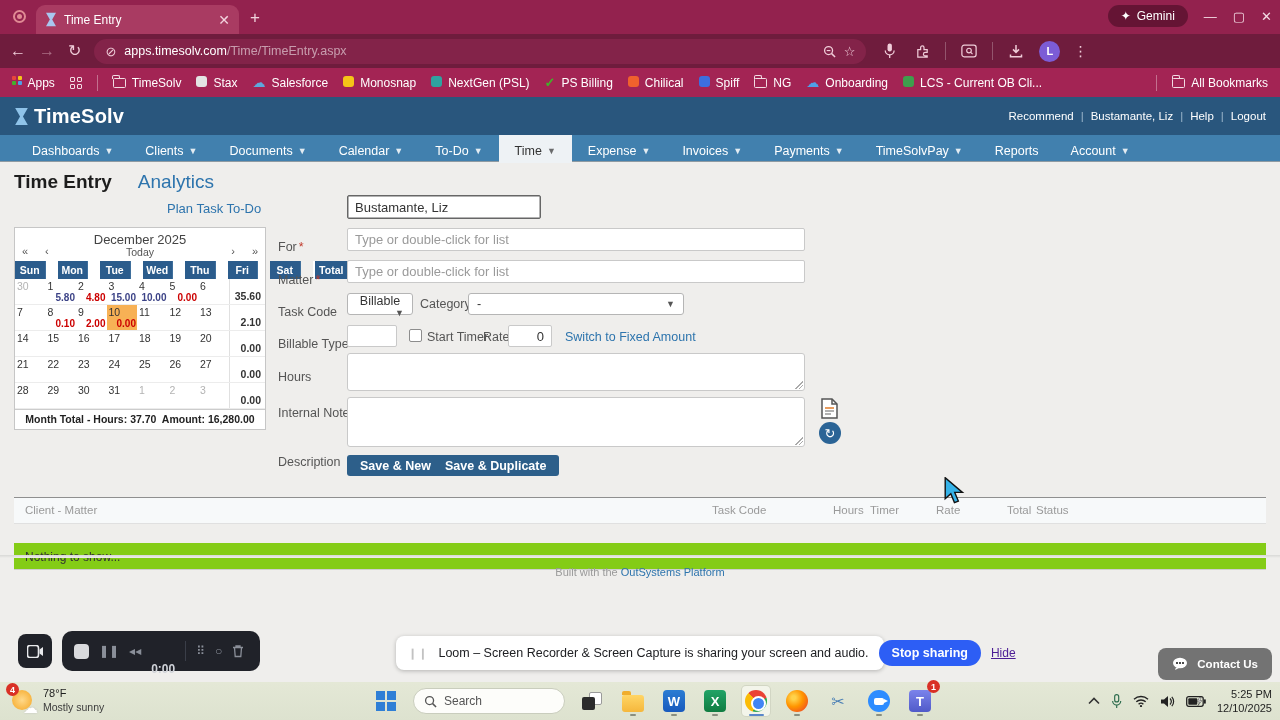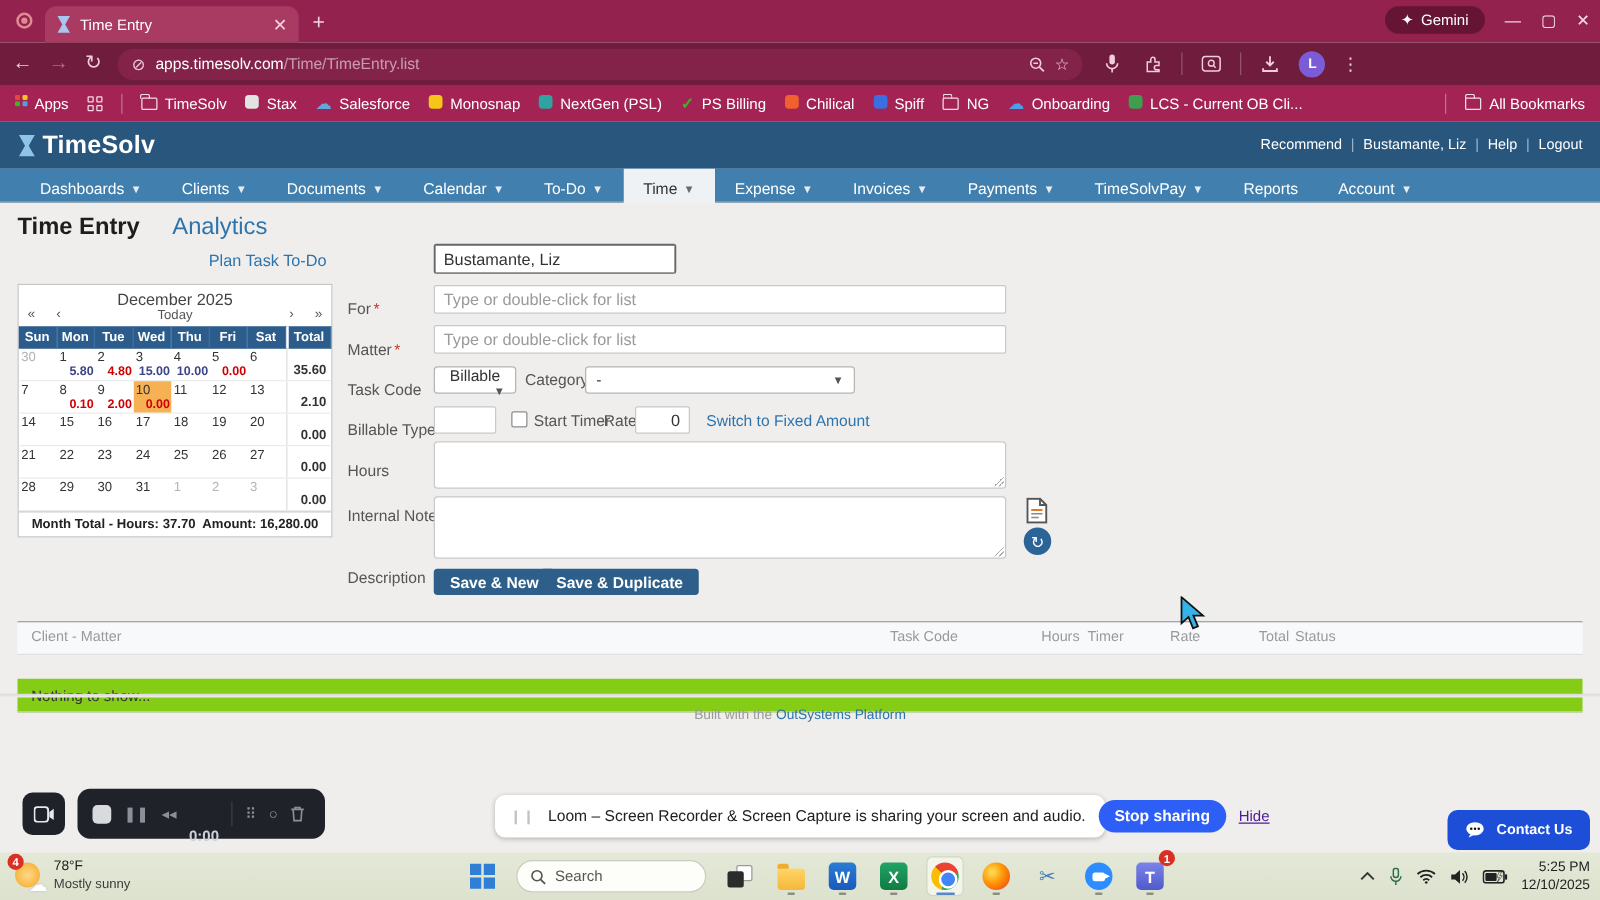--- a/index.html
+++ b/index.html
@@ -67,21 +67,21 @@
 
   
   .cal { position:absolute; top:64px; left:14px; width:252px; background:#fff; border:1px solid #c6c6c6; font-size:11px; color:#333; }
   .cal-title { text-align:center; padding-top:4px; font-size:13px; color:#444; height:18px; }
   .cal-nav { position:relative; height:15px; font-size:11px; color:#555; }
   .cal-nav .c-prev2 { position:absolute; left:7px; top:-1px; }
   .cal-nav .c-prev { position:absolute; left:30px; top:-1px; }
   .cal-nav .c-today { position:absolute; width:100%; text-align:center; top:0; font-size:10.5px; }
   .cal-nav .c-next { position:absolute; right:30px; top:-1px; }
   .cal-nav .c-next2 { position:absolute; right:7px; top:-1px; }
-  .cal-dow { display:grid; grid-template-columns:repeat(7,30.5px) 36.5px; }
+  .cal-dow { display:grid; grid-template-columns:repeat(7,30.5px) 36.5px;gap:12px; }
   .cal-dow span { background:#2b5c8c; color:#fff; font-weight:bold; font-size:10.5px; text-align:center; padding:3px 0; border-right:1px solid #3f6f9c; }
   .cal-dow span.tot { border-left:2px solid #fff; background:#2b5c8c; }
   .cal-week { display:grid; grid-template-columns:repeat(7,30.5px) 36.5px; border-bottom:1px solid #ececec; }
   .cday { height:25px; position:relative; padding:1px 2px; }
   .cday .dnum { font-size:10.5px; color:#333; }
   .cday .dnum.muted { color:#b3b3b3; }
   .cday .dval { position:absolute; right:1px; bottom:1px; font-size:10px; font-weight:bold; }
   .dval.navy { color:#3c4387; }
   .dval.red { color:#cc0000; }
   .cday.today { background:#f7b155; }
@@ -122,21 +122,21 @@
   .loom-bar { position:absolute; left:62px; top:631px; width:198px; height:40px; background:#202229; border-radius:10px; display:flex; align-items:center; padding:0 12px; gap:10px; }
   .stop-sq { width:15px; height:15px; border-radius:4px; background:#d9dadd; }
   .loom-glyph { color:#8a8f99; font-size:12px; }
   .loom-time { color:#cfd2d8; font-size:12px; font-weight:bold;margin-top:36px; }
   .loom-div { width:1px; height:20px; background:#3a3e48; }
   .share-bar { position:absolute; left:396px; top:636px; width:488px; height:34px; background:#fff; border-radius:8px; box-shadow:0 1px 4px rgba(0,0,0,.25); display:flex; align-items:center; padding:0 12px; gap:10px; }
   .share-grip { color:#c2c2c2; font-size:11px; letter-spacing:1px; }
   .share-msg { font-size:12.5px; color:#202124; white-space:nowrap; }
   .share-stop { background:#2d5ef5; color:#fff; border-radius:15px; padding:6px 13px; font-size:12.5px; font-weight:bold; white-space:nowrap; }
   .share-hide { color:#4c1d95; font-size:12px; text-decoration:underline; }
-  .contact { position:absolute; right:8px; top:648px; height:32px; background:#1d4ed8; border-radius:8px; display:flex; align-items:center; gap:9px; padding:0 14px; color:#fff; font-size:11.5px; font-weight:bold; }
+  .contact { position:absolute; right:8px; top:648px; height:32px; background:#737373; border-radius:8px; display:flex; align-items:center; gap:9px; padding:0 14px; color:#fff; font-size:11.5px; font-weight:bold; }
 
   
   .taskbar { position:absolute; bottom:0; left:0; right:0; height:38px; background:linear-gradient(#e4e8d6,#dde2cf); display:flex; align-items:center; }
   .weather { position:absolute; left:10px; display:flex; align-items:center; gap:7px; }
   .w-icon { position:relative; width:26px; height:26px; }
   .w-sun { position:absolute; left:2px; top:2px; width:20px; height:20px; border-radius:50%; background:radial-gradient(#ffd98a,#f folder5a623); background:radial-gradient(#ffd98a,#f5a623); }
   .w-cloud { position:absolute; right:-2px; bottom:-3px; color:#fff; font-size:15px; text-shadow:0 0 2px #bbb; }
   .w-badge { position:absolute; left:-4px; top:-5px; background:#d93025; color:#fff; font-size:9px; font-weight:bold; width:13px; height:13px; border-radius:50%; display:flex; align-items:center; justify-content:center; }
   .w-text { font-size:11px; color:#1f1f1f; line-height:1.25; }
   .w-text .sub { color:#3c3c3c; font-size:10.5px; }
@@ -194,21 +194,21 @@
       <span class="winbtn">✕</span>
     </div>
   </div>
 
   <div class="toolbar">
     <span class="navglyph">←</span>
     <span class="navglyph dim">→</span>
     <span class="navglyph">↻</span>
     <div class="urlbar">
       <span class="url-shield">⊘</span>
-      <span class="url-text"><span>apps.timesolv.com</span><span class="url-path">/Time/TimeEntry.list</span></span>
+      <span class="url-text"><span>apps.timesolv.com</span><span class="url-path">/Time/TimeEntry.aspx</span></span>
       <span class="url-icon">
         <svg width="13" height="13" viewBox="0 0 14 14">
             <circle cx="6" cy="6" r="4.3" fill="none" stroke="#f0cdd9" stroke-width="1.4"></circle>
             <line x1="9.3" y1="9.3" x2="13" y2="13" stroke="#f0cdd9" stroke-width="1.6"></line>
             <line x1="4" y1="6" x2="8" y2="6" stroke="#f0cdd9" stroke-width="1.2"></line>
           </svg>
       </span>
       <span class="url-icon">☆</span>
     </div>
     <span class="tb-ic">

